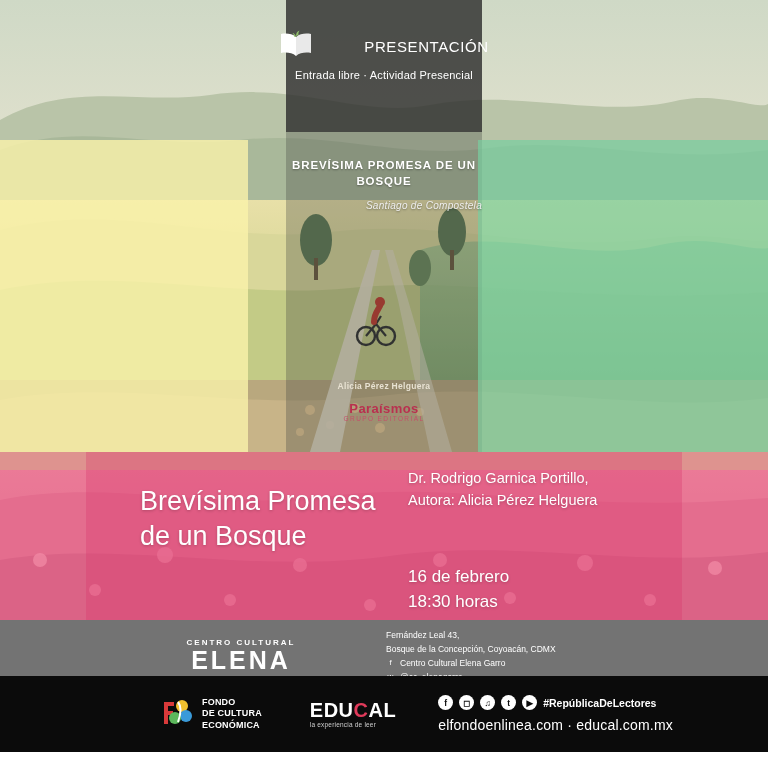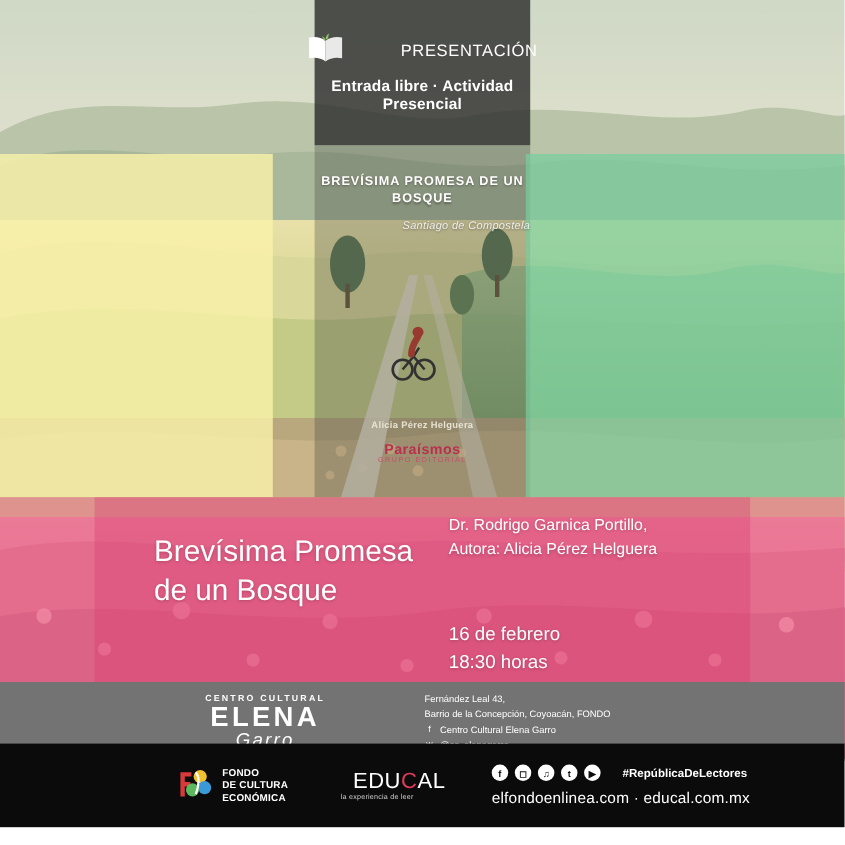--- a/index.html
+++ b/index.html
@@ -91,22 +91,22 @@
   }
   .header-line2 {
     font-size: 21px;
     font-weight: 700;
     letter-spacing: 0.5px;
     color: #f2e9a0;
     margin-top: 1px;
   }
   .header-sub {
     margin-top: 7px;
-    font-size: 14px;
-    font-weight: 700;
+    font-size: 11px;
+    font-weight: 400;
     letter-spacing: 0.2px;
     color: #ffffff;
   }
 
   
   .cover-title {
     position: absolute;
     left: 286px; top: 158px;
     width: 196px;
     text-align: center;
@@ -257,44 +257,42 @@
     line-height: 1.25;
     letter-spacing: 0.2px;
   }
   .educal {
     margin-left: 48px;
     color: #ffffff;
     line-height: 1;
   }
   .educal .ed1 {
     font-size: 20px;
-    font-weight: 400;
+    font-weight: 700;
     letter-spacing: 0.5px;
-    margin-left: 11px;
   }
   .educal .ed1 .c {
     color: #e03a5a;
   }
   .educal .ed2 {
     font-size: 6.5px;
     color: #cfcfcf;
     letter-spacing: 0.2px;
     margin-top: 2px;
   }
   .footer-right {
     margin-left: 42px;
     color: #ffffff;
   }
   .social-row {
     display: flex;
     align-items: center;
     gap: 6px;
   }
   .hashtag {
-    margin-left: 14px;
     font-size: 10.5px;
     font-weight: 600;
   }
   .sites {
     margin-top: 7px;
     font-size: 14px;
     color: #ffffff;
     letter-spacing: 0.2px;
   }
   .soc-circle {
@@ -451,25 +449,24 @@
   </div>
   <div class="datetime">
     <div>16 de febrero</div>
     <div>18:30 horas</div>
   </div>
 
   <div class="venue-bar">
     <div class="venue-logo">
       <div class="vl1">CENTRO CULTURAL</div>
       <div class="vl2">ELENA</div>
-      <div class="vl3">Garro</div>
     </div>
     <div class="venue-info">
       <div>Fernández Leal 43,</div>
-      <div>Barrio de la Concepción, Coyoacán, FONDO</div>
+      <div>Bosque de la Concepción, Coyoacán, CDMX</div>
       <div class="soc">
         <span class="soc-mini">f</span>
         <span>Centro Cultural Elena Garro</span>
       </div>
       <div class="soc">
         <span class="soc-mini">w</span>
         <span>@cc_elenagarro</span>
       </div>
     </div>
   </div>

